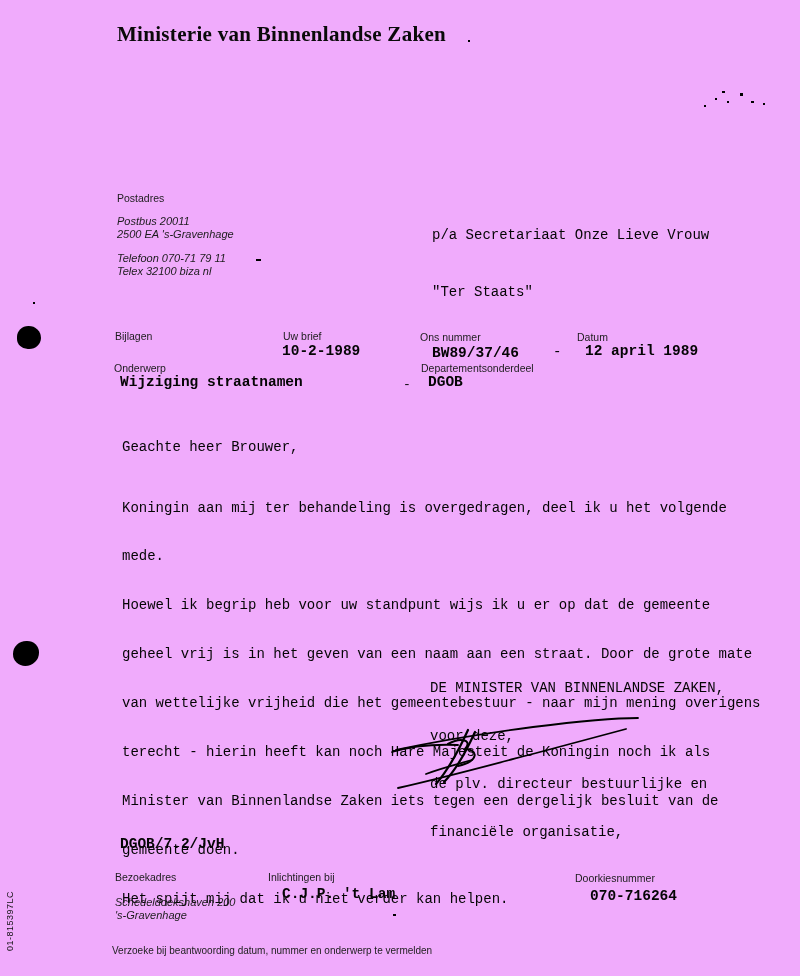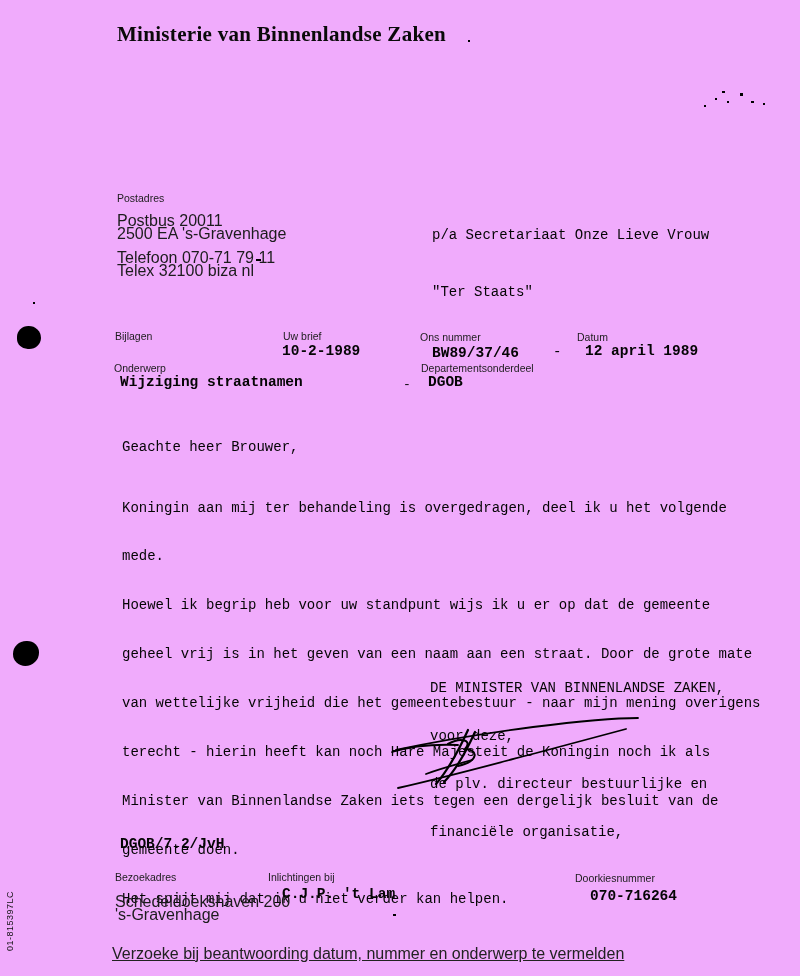--- a/index.html
+++ b/index.html
@@ -8,21 +8,21 @@
     position:relative; width:800px; height:976px; background:#f0abfc;
     overflow:hidden; color:#000;
   }
   
   .serif-title {
     position:absolute; left:117px; top:22px;
     font-family:"Liberation Serif", serif; font-size:21px; font-weight:600;
     letter-spacing:0.3px; color:#0a0a0a;
   }
   .lbl { position:absolute; font-family:"Liberation Sans", sans-serif; font-size:10.5px; color:#1c1c1c; }
-  .small { position:absolute; font-family:"Liberation Sans", sans-serif; font-size:16px; color:#1c1c1c; line-height:12.5px; }
+  .small { position:absolute; font-family:"Liberation Sans", sans-serif; font-size:11px; color:#1c1c1c; line-height:12.5px;font-style:italic; }
   .mono { position:absolute; font-family:"Liberation Mono", monospace; font-size:14px; color:#050505; white-space:pre; }
   .monob { font-weight:bold; font-size:14.5px; }
   
   .postal-label   { left:117px; top:192px; }
   .postal-address { left:117px; top:215px; }
   .postal-phone   { left:117px; top:252px; }
   .recipient      { left:432px; top:188px; line-height:19px; }
   .lbl-bijlagen   { left:115px; top:330px; }
   .lbl-uwbrief    { left:267px; top:330px;padding-left:16px; }
   .lbl-onsnummer  { left:420px; top:331px; }
@@ -40,21 +40,21 @@
   .body-lines     { left:122px; top:467px; line-height:16.3px; }
   .closing        { left:430px; top:648px; line-height:16px; }
   .signature-svg  { position:absolute; left:388px; top:714px; }
   .ref-code       { left:120px; top:836px; }
   .lbl-bezoek     { left:115px; top:871px; }
   .visit-address  { left:115px; top:896px; }
   .lbl-inlicht    { left:268px; top:871px; }
   .val-inlicht    { left:282px; top:886px; }
   .lbl-doorkies   { left:575px; top:872px; }
   .val-doorkies   { left:590px; top:888px; }
-  .footer-note    { left:112px; top:945px; font-size:16px; color:#222;text-decoration:underline; }
+  .footer-note    { left:112px; top:945px; font-size:10px; color:#222; }
   .margin-code {
     position:absolute; left:5px; top:951px;
     transform:rotate(-90deg); transform-origin:0 0;
     font-family:"Liberation Sans", sans-serif; font-size:9px; letter-spacing:0.5px;
     white-space:nowrap; color:#111;
   }
   
   .hole { position:absolute; background:#000; }
   .hole1 { left:17px; top:326px; width:24px; height:23px; border-radius:48% 52% 50% 46%; }
   .hole2 { left:13px; top:641px; width:26px; height:25px; border-radius:52% 46% 54% 48%; }

